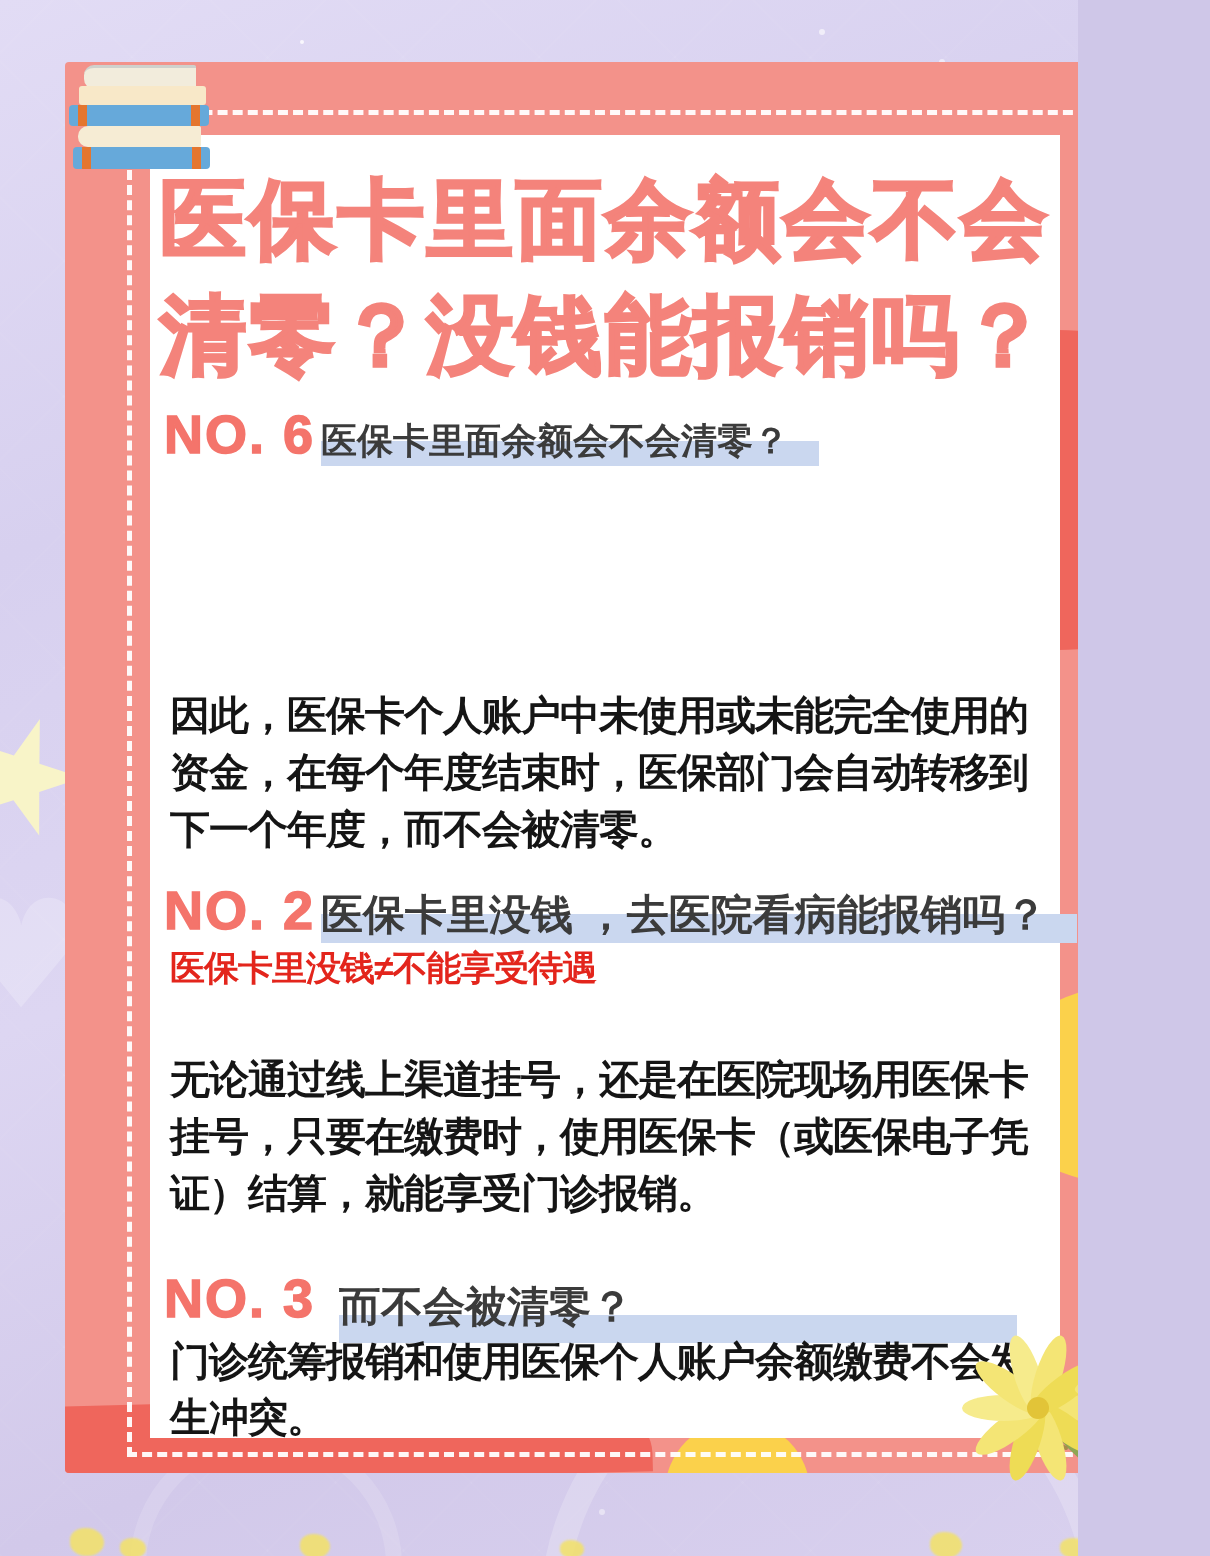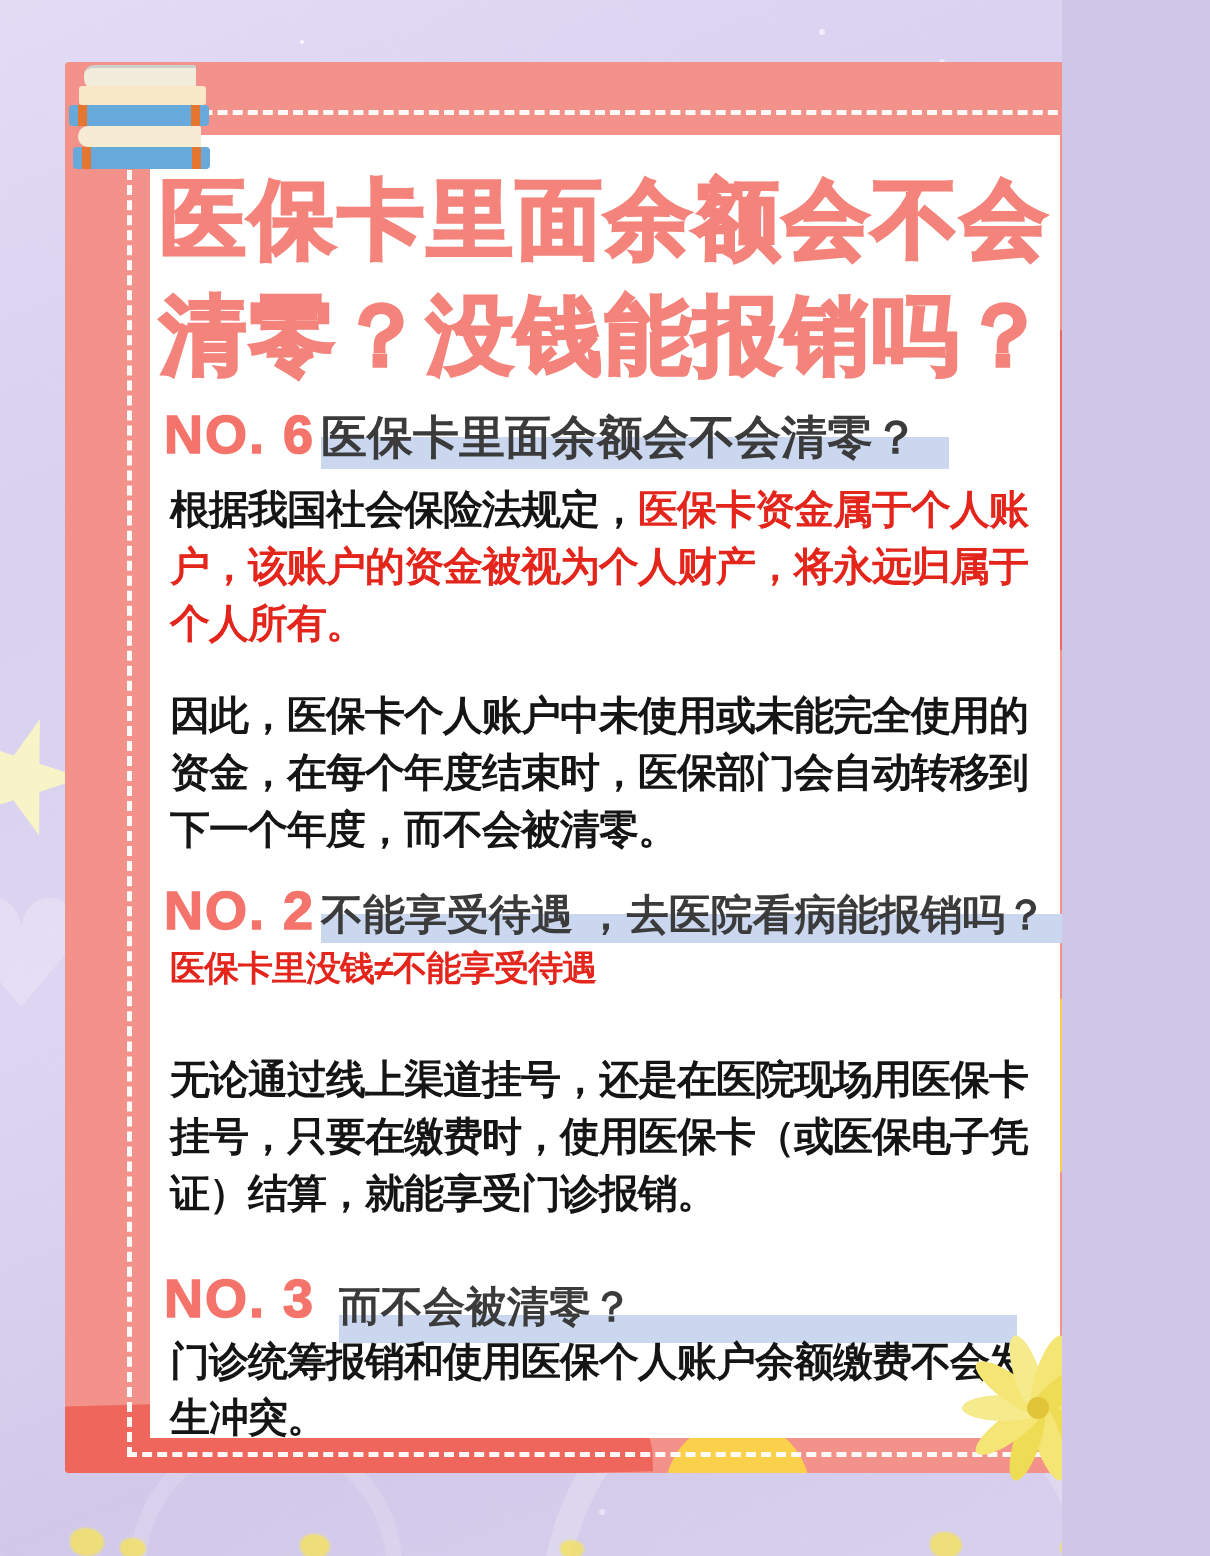--- a/index.html
+++ b/index.html
@@ -1,18 +1,18 @@
 <!DOCTYPE html>
 <html><head>
 <meta charset="utf-8">
 <style>
   html,body{margin:0;padding:0;background:#cfc7e8;}
   .canvas{position:relative;width:1062px;height:1556px;overflow:hidden;
     font-family:"Liberation Sans","DejaVu Sans",sans-serif;
-    background:linear-gradient(158deg,#e2dcf5 0%,#d7d0ef 28%,#ddd6f2 52%,#d2c9ea 78%,#d8d0ee 100%);}
+    background:linear-gradient(158deg,#e2dcf5 0%,#d7d0ef 28%,#ddd6f2 52%,#d2c9ea 78%,#d8d0ee 100%);padding-left:16px;}
   
   .lattice{position:absolute;inset:0;z-index:0;opacity:.5;background:
     repeating-linear-gradient(45deg,rgba(255,255,255,.07) 0 2px,transparent 2px 96px),
     repeating-linear-gradient(-45deg,rgba(255,255,255,.07) 0 2px,transparent 2px 96px);}
   .sparkles{position:absolute;z-index:0;width:4px;height:4px;border-radius:50%;background:rgba(255,255,255,.8);
     left:300px;top:40px;
     box-shadow:210px 30px 0 2px rgba(255,255,255,.5),520px -10px 0 1px rgba(255,255,255,.6),
     700px 60px 0 0 rgba(255,255,255,.5),-120px 480px 0 2px rgba(255,255,255,.45),
     -180px 900px 0 1px rgba(255,255,255,.5),820px 1460px 0 2px rgba(255,255,255,.5),
     300px 1470px 0 1px rgba(255,255,255,.45),640px 20px 0 1px rgba(255,255,255,.5);}
@@ -55,21 +55,21 @@
   .band::before{left:9px;} .band::after{right:9px;}
   
   .content{position:absolute;left:150px;top:135px;width:910px;height:1303px;z-index:5;}
   .title{position:absolute;top:26px;left:0;width:100%;text-align:center;margin:0;
     font-size:86px;line-height:116px;font-weight:900;color:#F4837B;letter-spacing:3px;
     -webkit-text-stroke:3px #F4837B;}
   .sec-row{position:absolute;left:14px;display:flex;align-items:baseline;gap:6px;white-space:nowrap;}
   .no-label{font-size:54px;font-weight:900;color:#F4746B;letter-spacing:2px;-webkit-text-stroke:1.5px #F4746B;}
   .sec-heading{color:#3b3b3b;font-weight:700;}
   .hl{background:linear-gradient(#CAD7EF,#CAD7EF) no-repeat left bottom / 100% 52%;padding-right:30px;}
-  .row1{top:268px;} .row1 .sec-heading{font-size:46px;}
+  .row1{top:268px;} .row1 .sec-heading{font-size:36px;}
   .row2{top:744px;} .row2 .sec-heading{font-size:42px;}
   .row3{top:1088px;align-items:flex-end;gap:24px;}
   .row3 .no-label{margin-bottom:14px;}
   .heading3{font-size:42px;line-height:56px;color:#3b3b3b;font-weight:700;white-space:nowrap;}
   .hl3{display:inline-block;min-width:678px;
     background:linear-gradient(#CAD7EF,#CAD7EF) no-repeat left bottom / 100% 44%;padding-bottom:8px;}
   .para{position:absolute;left:20px;width:876px;margin:0;font-size:40px;line-height:57px;
     font-weight:700;color:#151515;letter-spacing:-1px;}
   .para .red{color:#E3251C;}
   .p1{top:346px;} .p2{top:552px;} .p3{top:916px;} .p4{top:1198px;line-height:56px;}
@@ -131,27 +131,26 @@
     <h1 class="title">
       <span>医保卡里面余额会不会</span><br>
       <span>清零？没钱能报销吗？</span>
     </h1>
 
     <div class="sec-row row1">
       <span class="no-label">NO. 6</span>
       <span class="sec-heading hl">医保卡里面余额会不会清零？</span>
     </div>
 
-    <p class="para p1"><span>根据我国社会保险法规定，</span><span class="red">医保卡资金属于个人账户，该账户的资金被视为个人财产，将永远归属于个人所有。</span></p>
 
     <p class="para p2">因此，医保卡个人账户中未使用或未能完全使用的资金，在每个年度结束时，医保部门会自动转移到下一个年度，而不会被清零。</p>
 
     <div class="sec-row row2">
       <span class="no-label">NO. 2</span>
-      <span class="sec-heading hl">不能享受待遇 ，去医院看病能报销吗？</span>
+      <span class="sec-heading hl">医保卡里没钱 ，去医院看病能报销吗？</span>
     </div>
 
     <p class="red-line">医保卡里没钱≠不能享受待遇</p>
 
     <p class="para p3">无论通过线上渠道挂号，还是在医院现场用医保卡挂号，只要在缴费时，使用医保卡（或医保电子凭证）结算，就能享受门诊报销。</p>
 
     <div class="sec-row row3">
       <span class="no-label">NO. 3</span>
       <span class="heading3">
         <br>

